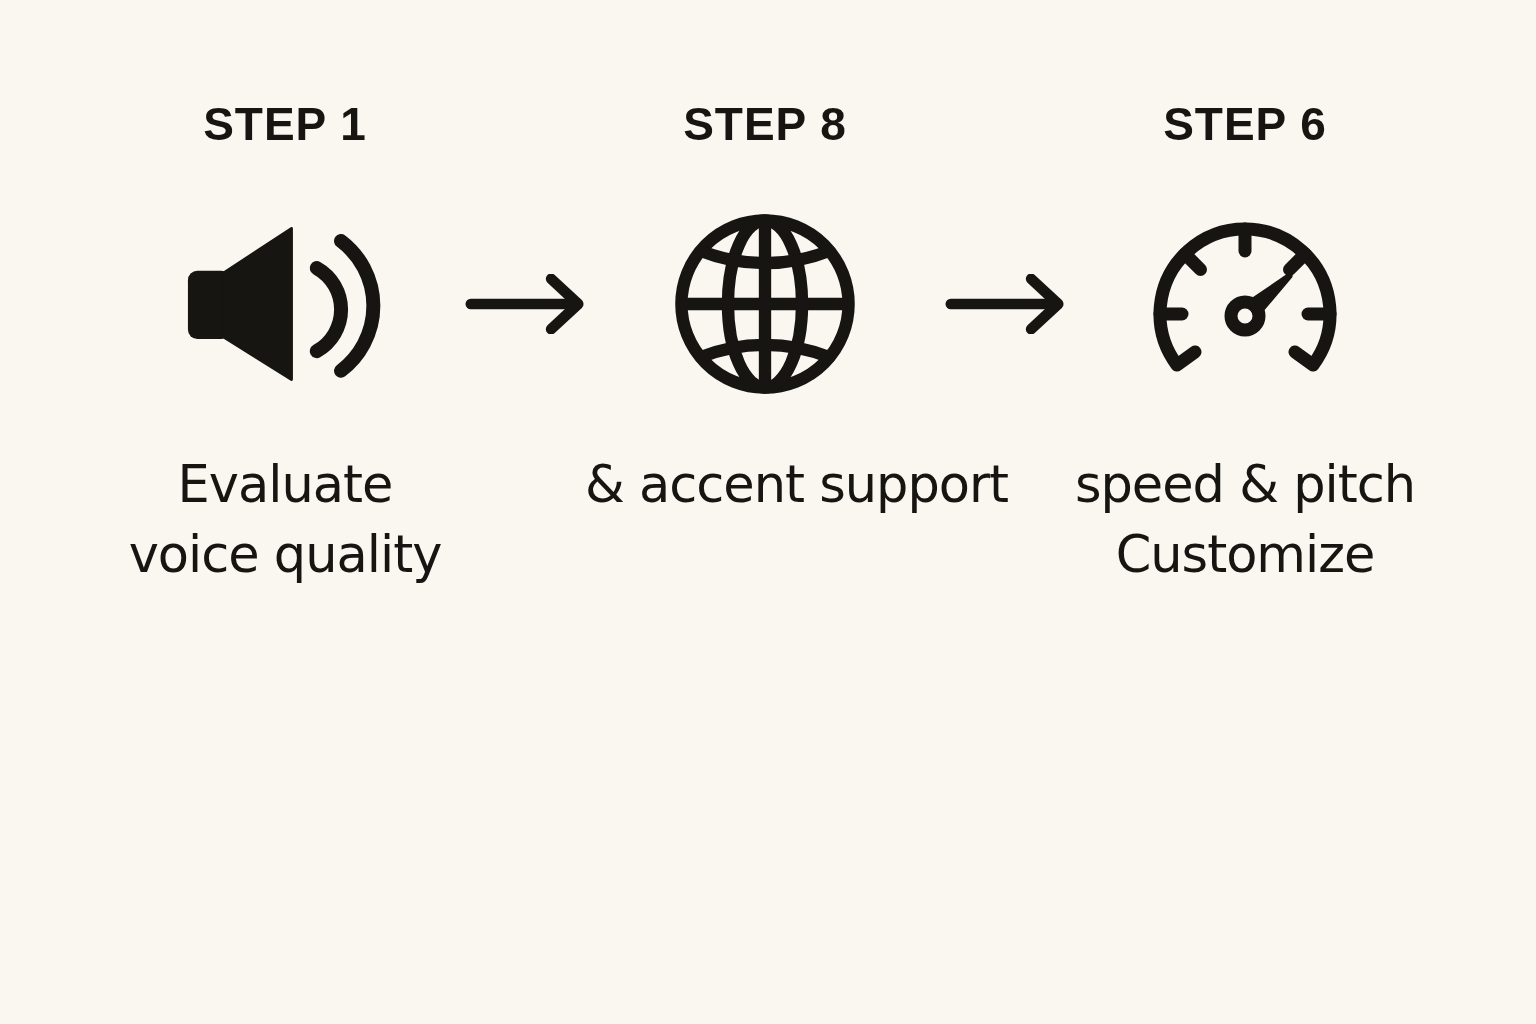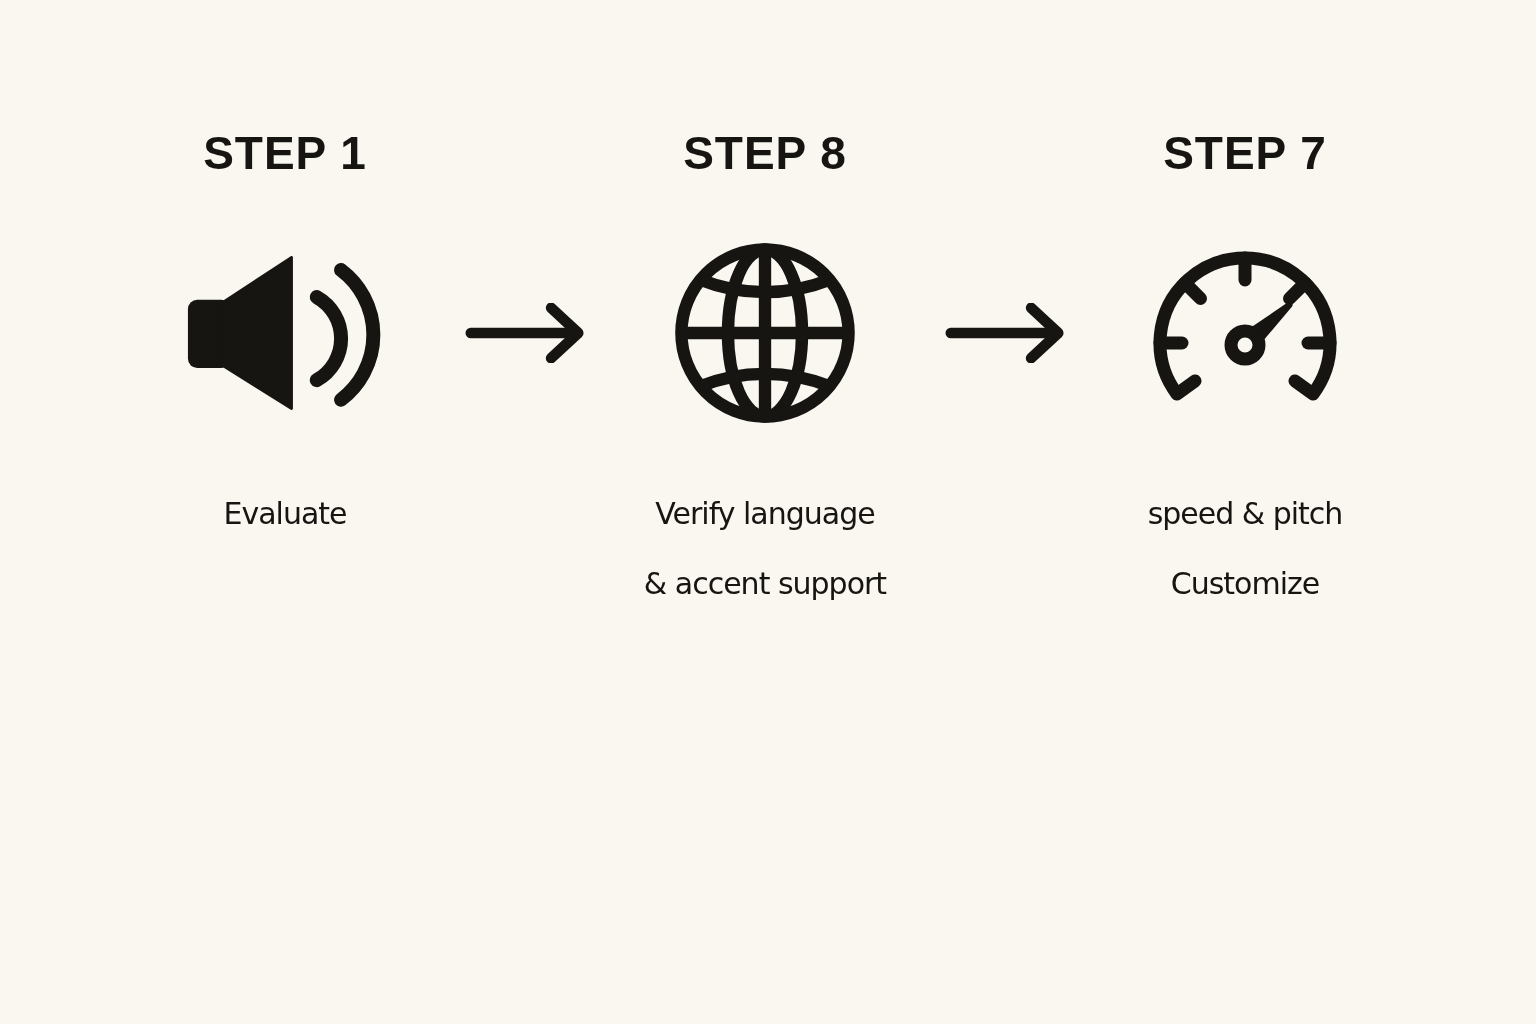--- a/index.html
+++ b/index.html
@@ -14,21 +14,21 @@
   }
   body {
     background: var(--bg);
     color: var(--ink);
     font-family: "DejaVu Sans", sans-serif;
   }
   .diagram {
     display: grid;
     grid-template-columns: 360px 120px 360px 120px 360px;
     grid-template-rows: 80px 280px auto;
-    padding: 113px 0 0 105px;
+    padding: 84px 0 0 105px;
   }
   .c1 { grid-column: 1; }
   .c2 { grid-column: 2; }
   .c3 { grid-column: 3; }
   .c4 { grid-column: 4; }
   .c5 { grid-column: 5; }
   .r1 { grid-row: 1; }
   .r2 { grid-row: 2; }
   .r3 { grid-row: 3; }
 
@@ -47,42 +47,42 @@
     justify-content: center;
   }
   .arrow-cell {
     display: flex;
     align-items: center;
     justify-content: center;
   }
   .caption {
     margin-top: 6px;
     text-align: center;
-    font-size: 30px;
+    font-size: 51px;
     font-weight: 400;
     letter-spacing: -1px;
     line-height: 70px;
     white-space: nowrap;
     overflow: visible;
   }
   .caption span { display: block; }
   svg { display: block; }
   .stroke {
     fill: none;
     stroke: var(--ink);
   }
 </style>
 </head>
 <body>
 
 <main class="diagram">
 
   <div class="step-label c1 r1">STEP 1</div>
   <div class="step-label c3 r1">STEP 8</div>
-  <div class="step-label c5 r1">STEP 7</div>
+  <div class="step-label c5 r1">STEP 6</div>
 
   <div class="icon-cell c1 r2">
     <svg width="196" height="154" viewBox="0 0 210 165" aria-hidden="true">
       <rect x="1" y="47" width="46" height="73" rx="10" fill="var(--ink)"></rect>
       <path d="M38,50 L112,1.5 L112,163.5 L38,117 Z" fill="var(--ink)" stroke="var(--ink)" stroke-width="3" stroke-linejoin="round"></path>
       <path class="stroke" d="M139,44 A51,51 0 0 1 139,133" stroke-width="15" stroke-linecap="round"></path>
       <path class="stroke" d="M165,15 A87,87 0 0 1 165,154" stroke-width="15" stroke-linecap="round"></path>
     </svg>
   </div>
 
@@ -119,23 +119,23 @@
       <line class="stroke" x1="100" y1="12" x2="100" y2="34" stroke-width="13" stroke-linecap="round"></line>
       <line class="stroke" x1="160.1" y1="36.9" x2="144.5" y2="52.5" stroke-width="13" stroke-linecap="round"></line>
       <line class="stroke" x1="185" y1="97" x2="163" y2="97" stroke-width="13" stroke-linecap="round"></line>
       <circle class="stroke" cx="100" cy="99" r="14" stroke-width="13"></circle>
       <path d="M114,95.1 L105.3,85.5 L144.6,58.8 Z" fill="var(--ink)" stroke="var(--ink)" stroke-width="6" stroke-linejoin="round"></path>
     </svg>
   </div>
 
   <div class="caption c1 r3">
     <span>Evaluate</span>
+    <span>voice quality</span>
   </div>
   <div class="caption c3 r3">
-    <span>Verify language</span>
     <span>&amp; accent support</span>
   </div>
   <div class="caption c5 r3">
     <span>speed &amp; pitch</span>
     <span>Customize</span>
   </div>
 
 </main>
 
 </body></html>

